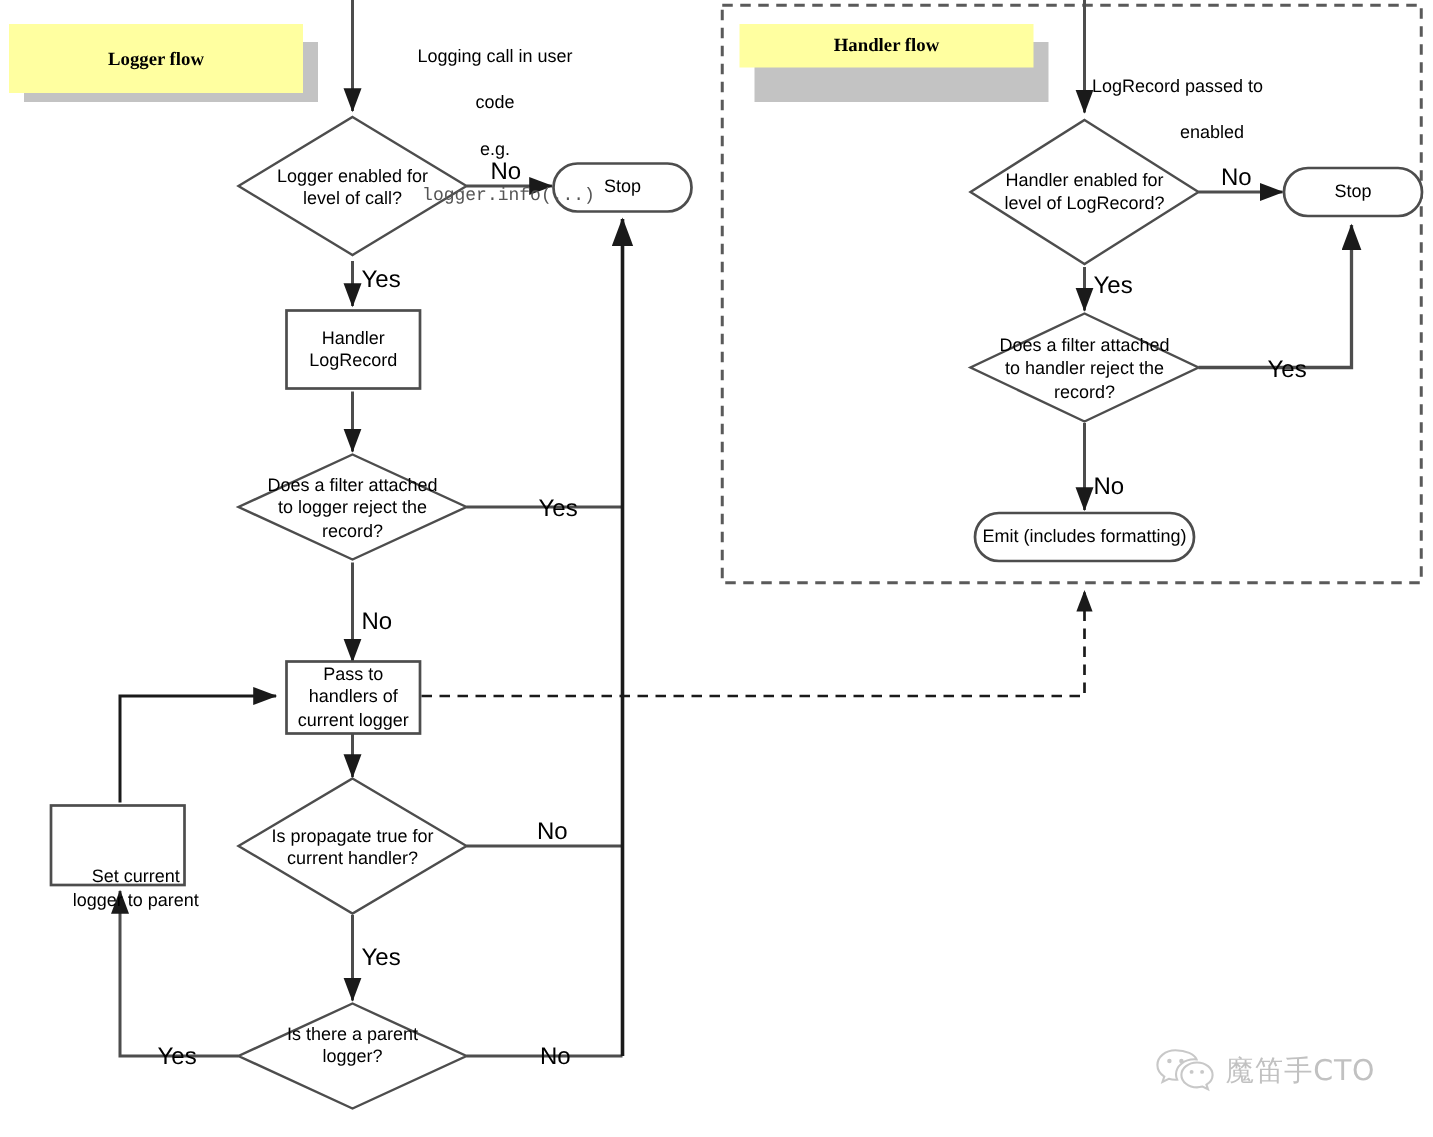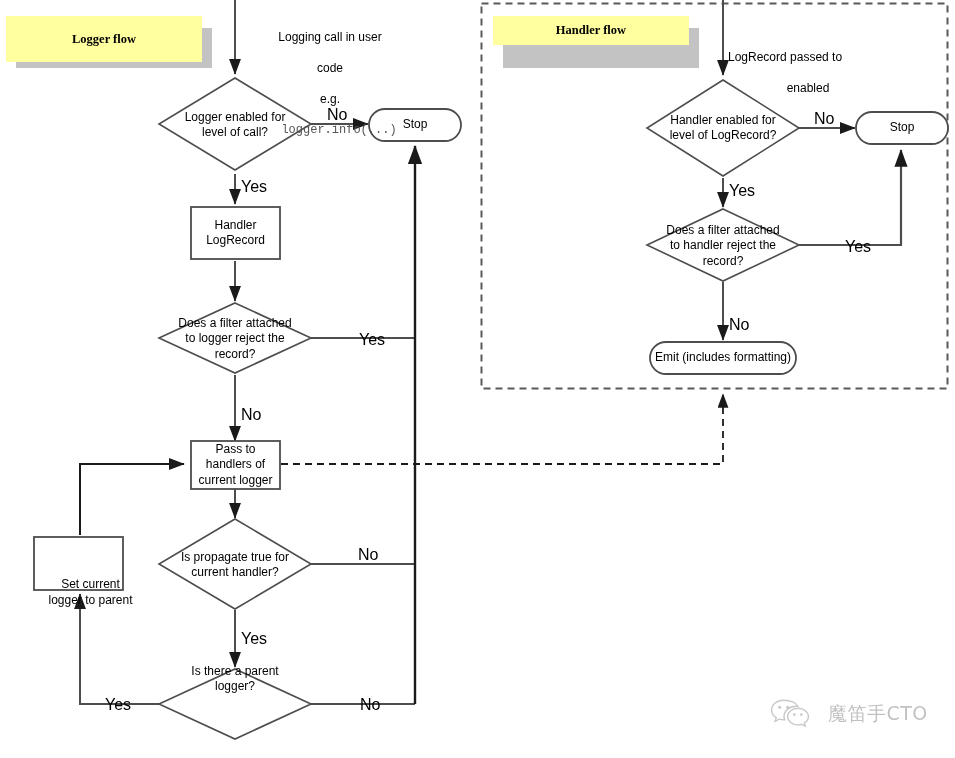--- a/index.html
+++ b/index.html
@@ -73,21 +73,21 @@
   .caption .mono {
     font-family: "Liberation Mono", monospace;
     font-size: 12px;
     color: #555555;
     padding-left: 18px;
   }
   .watermark {
     position: absolute;
     display: flex;
     align-items: center;
-    gap: 18px;
+    gap: 7px;
     opacity: 0.42;
   }
   .watermark-label {
     font-family: "DejaVu Sans", sans-serif;
     font-size: 19px;
     color: #6d6d6d;
     letter-spacing: 0.5px;
   }
   .wechat-icon { display: block; }
 </style>
@@ -205,21 +205,21 @@
   <div class="node-text" style="left:189px; top:441px; width:93px; height:48px;">Pass to
 handlers of
 current logger</div>
 
   <div class="node-text" style="left:153px; top:544px; width:164px; height:42px;">Is propagate true for
 current handler?</div>
 
   <div class="node-text" style="left:30px; top:566px; width:97px; height:53px;margin-left:12px;">Set current
 logger to parent</div>
 
-  <div class="node-text" style="left:160px; top:658px; width:150px; height:42px;">Is there a parent
+  <div class="node-text" style="left:160px; top:676px; width:150px; height:42px;">Is there a parent
 logger?</div>
 
   <div class="edge-label" style="left:327px; top:106px;">No</div>
   <div class="edge-label" style="left:241px; top:178px;">Yes</div>
   <div class="edge-label" style="left:359px; top:331px;">Yes</div>
   <div class="edge-label" style="left:241px; top:406px;">No</div>
   <div class="edge-label" style="left:358px; top:546px;">No</div>
   <div class="edge-label" style="left:241px; top:630px;">Yes</div>
   <div class="edge-label" style="left:105px; top:696px;">Yes</div>
   <div class="edge-label" style="left:360px; top:696px;">No</div>

